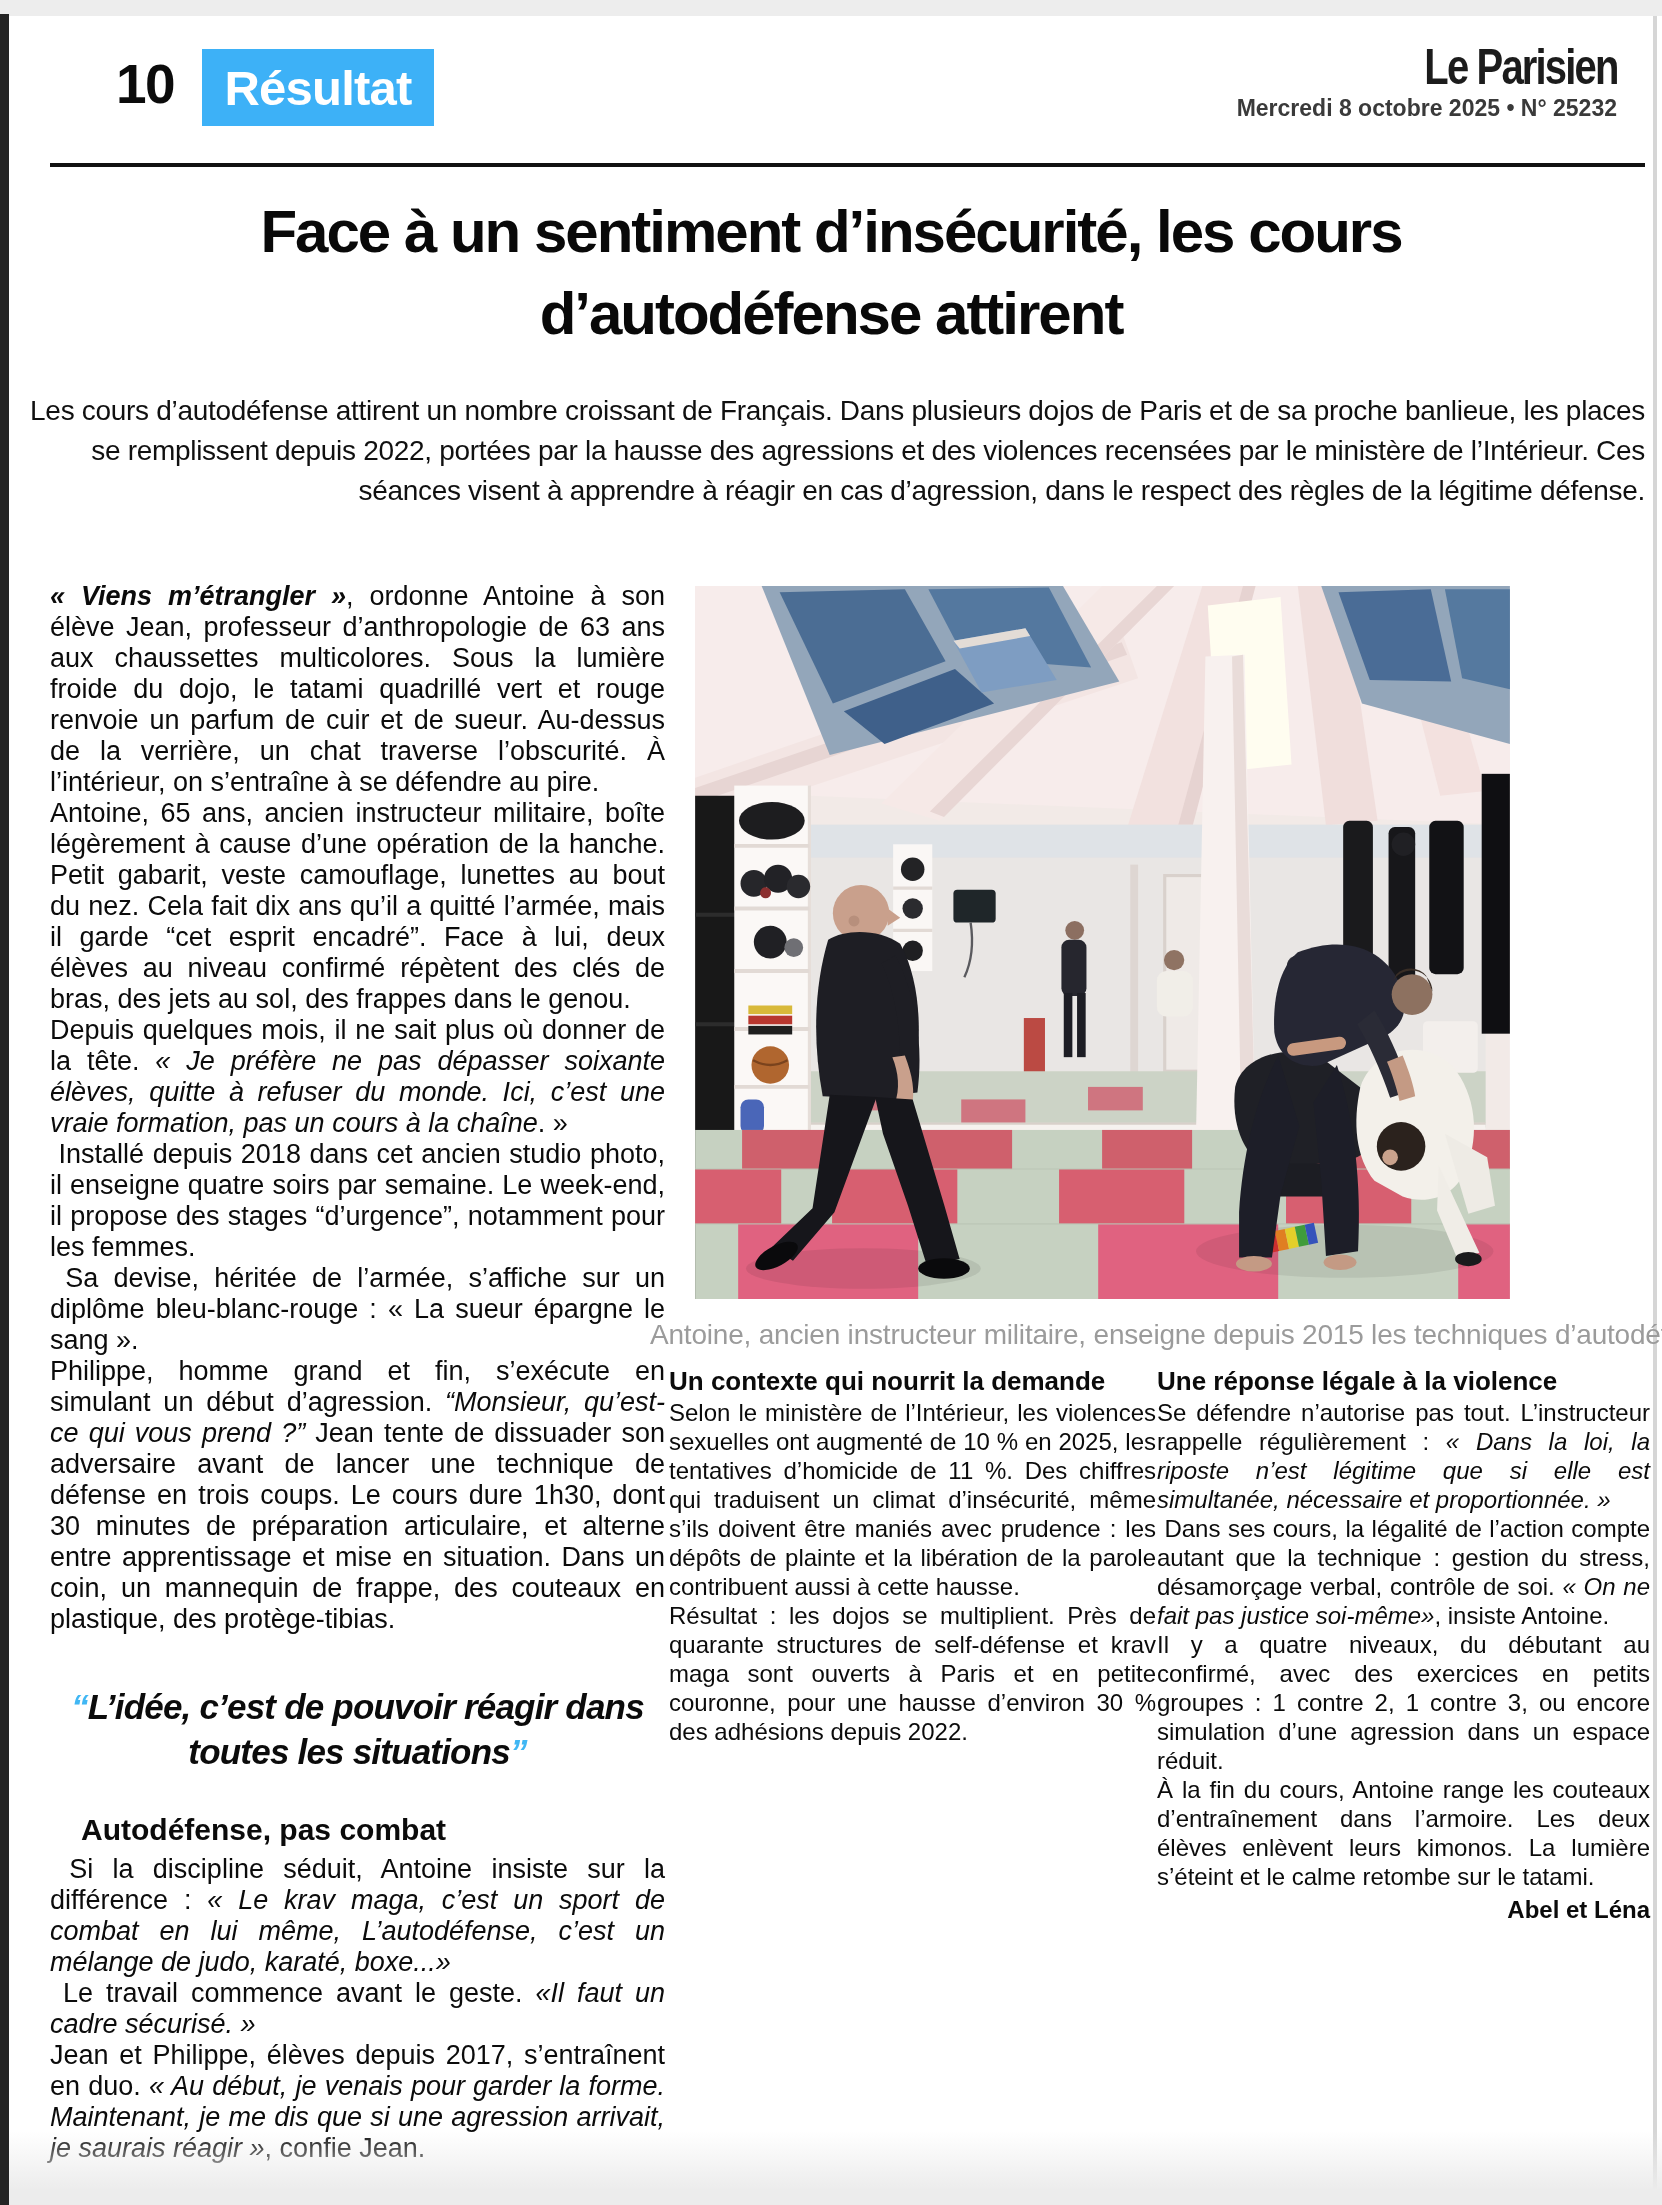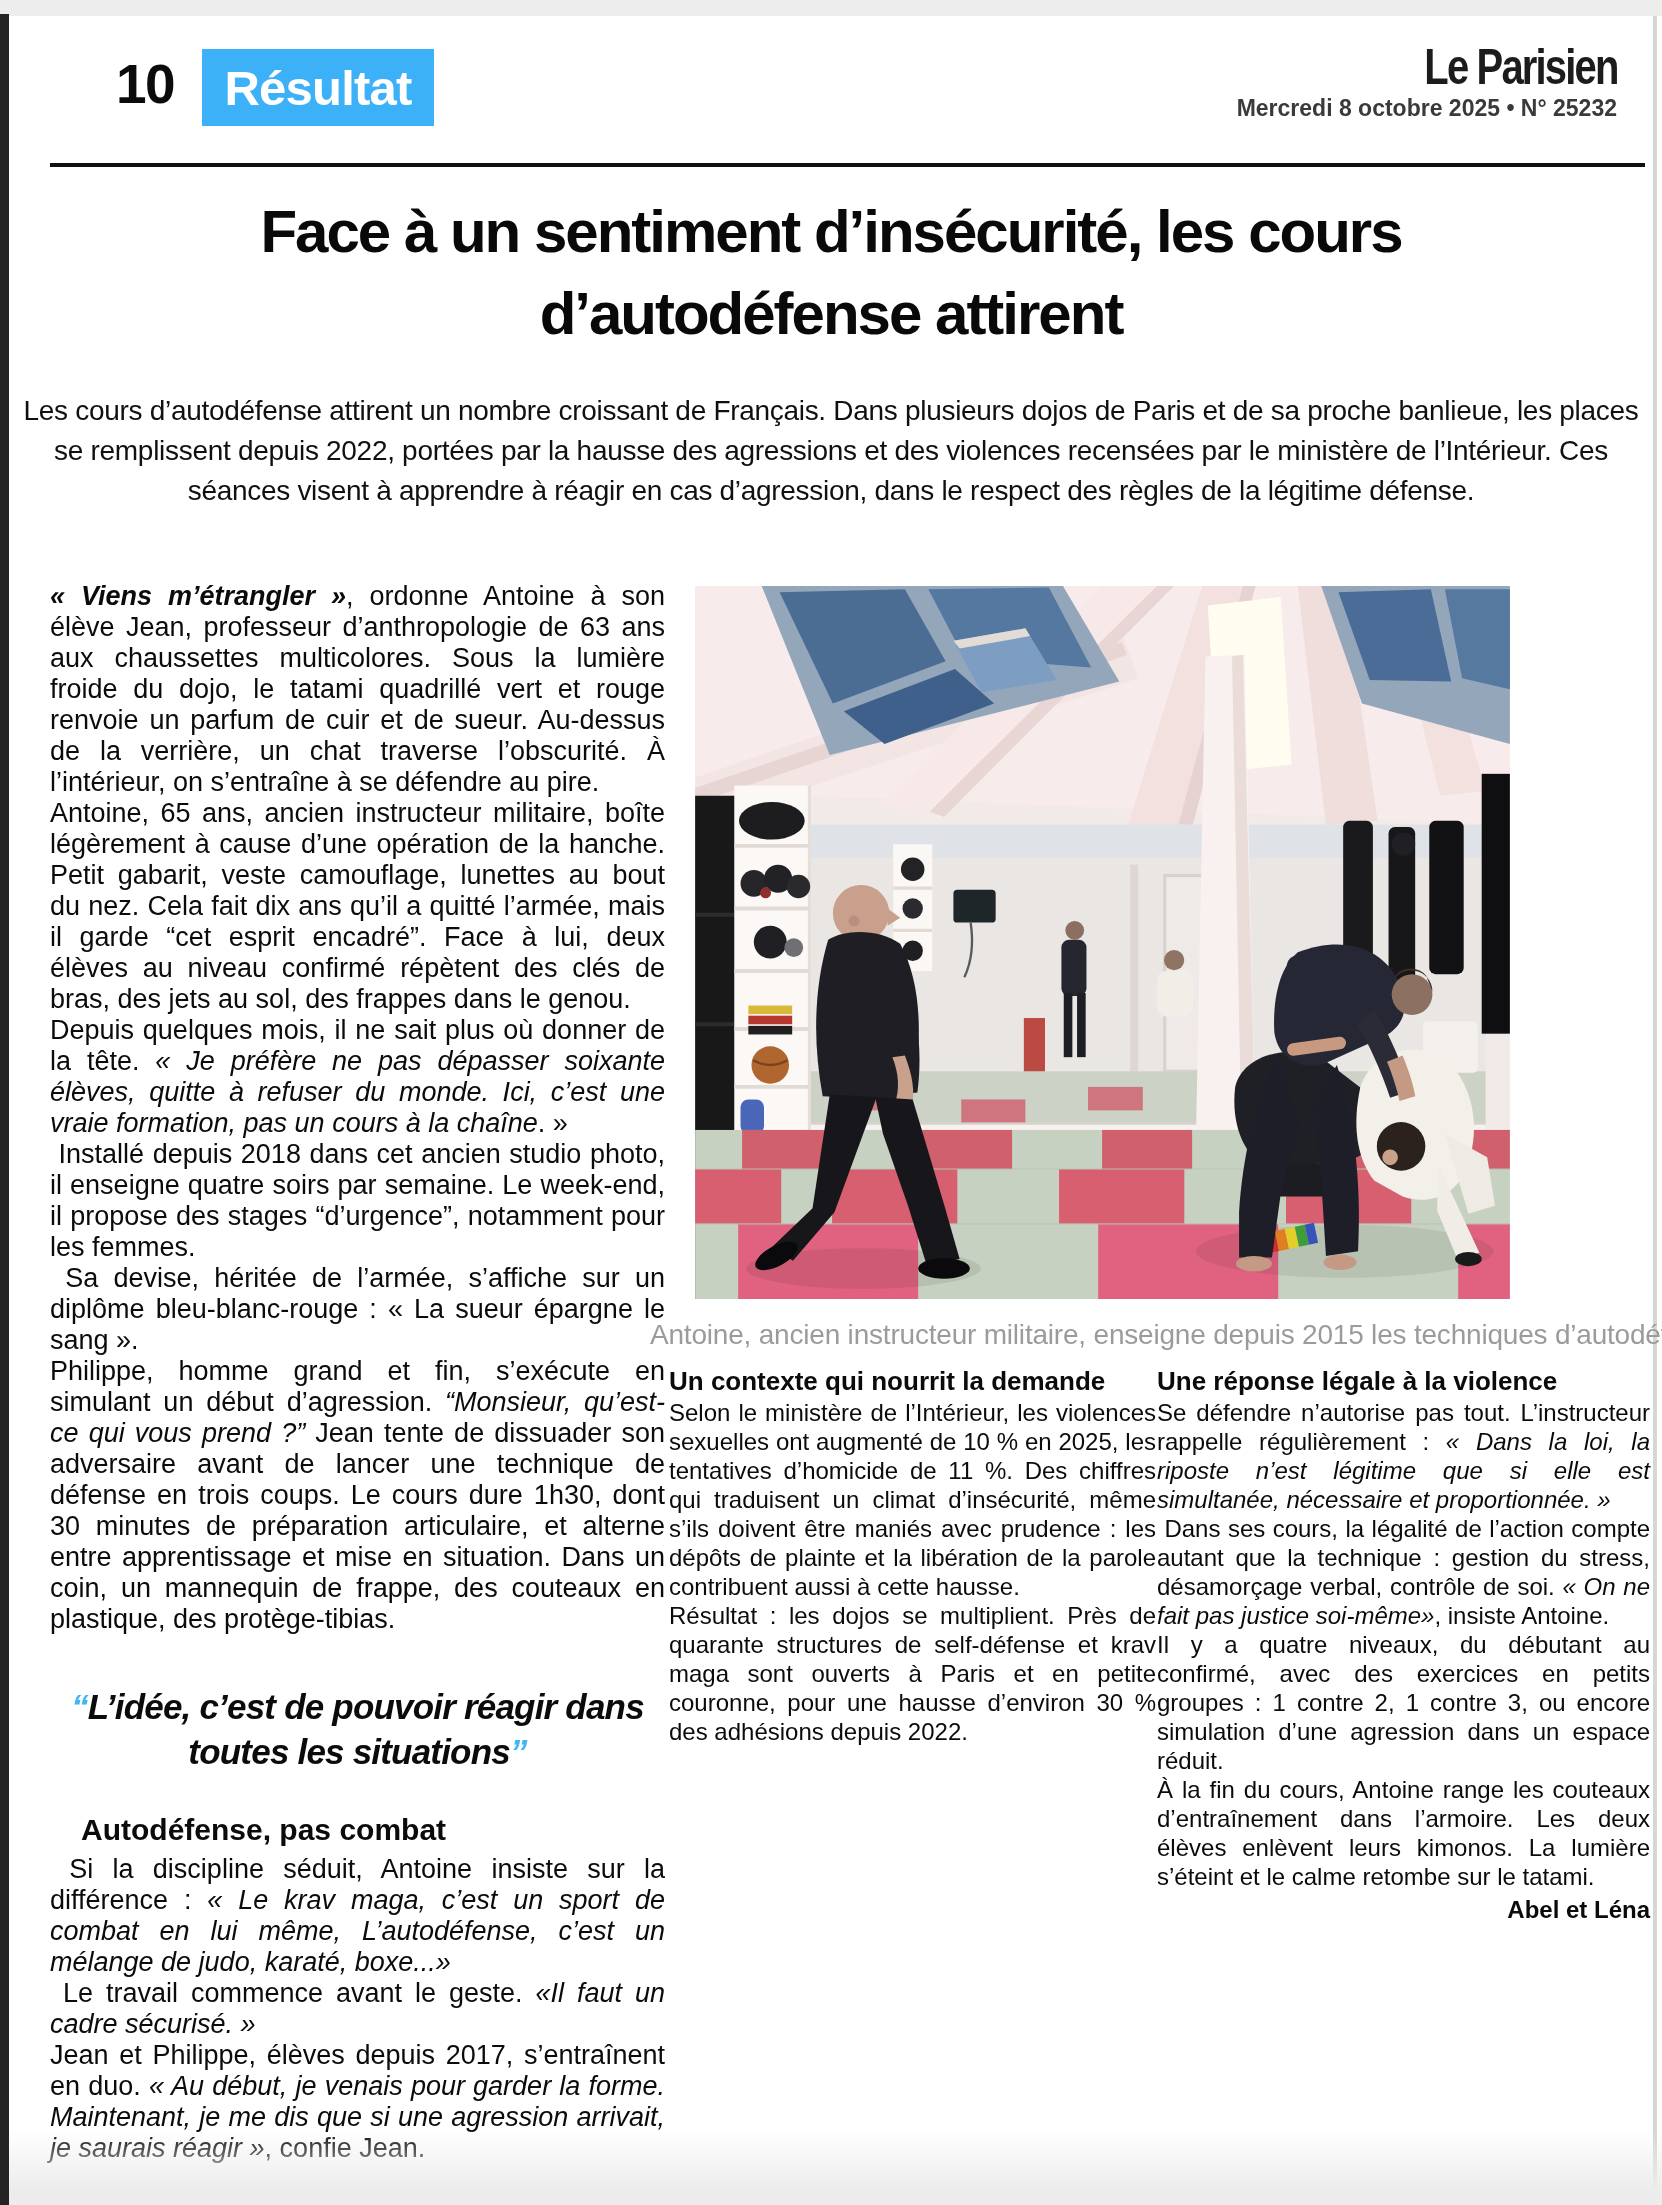--- a/index.html
+++ b/index.html
@@ -12,21 +12,21 @@
   .page-number{position:absolute;left:116px;top:52px;font-size:55px;font-weight:bold;letter-spacing:-1.6px;}
   .section-label{position:absolute;left:202px;top:49px;width:232px;height:77px;background:var(--blue,#3db1f7);color:#fff;
     font-size:49px;font-weight:bold;display:flex;align-items:center;justify-content:center;letter-spacing:-0.8px;}
   .masthead{position:absolute;right:45px;top:38px;font-size:50px;font-weight:bold;letter-spacing:-2.3px;
     transform:scaleX(0.8);transform-origin:100% 50%;white-space:nowrap;color:#1c1c1c;}
   .dateline{position:absolute;right:45px;top:95px;font-size:23px;font-weight:bold;color:#3a3a3a;white-space:nowrap;}
   .rule{position:absolute;left:50px;top:163px;width:1595px;height:3.9px;background:#111;}
 
   .headline{position:absolute;left:111px;top:191px;width:1440px;text-align:center;
     font-size:60px;line-height:82px;font-weight:bold;letter-spacing:-2px;color:#090909;}
-  .lede{position:absolute;left:17px;top:391px;width:1628px;text-align:center;
+  .lede{position:absolute;left:17px;top:391px;width:1628px;text-align:right;
     font-size:28px;line-height:40px;letter-spacing:-0.3px;color:#101010;}
 
   .col{position:absolute;text-align:justify;}
   .col p{margin:0;}
   .col .it{font-style:italic;}
   .col .bd{font-weight:bold;}
   .col1{left:50px;top:581px;width:615px;font-size:27px;line-height:31px;}
   .col-narrow{font-size:24px;line-height:29px;}
   .col2{left:669px;top:1366px;width:487px;}
   .col3{left:1157px;top:1366px;width:493px;}

